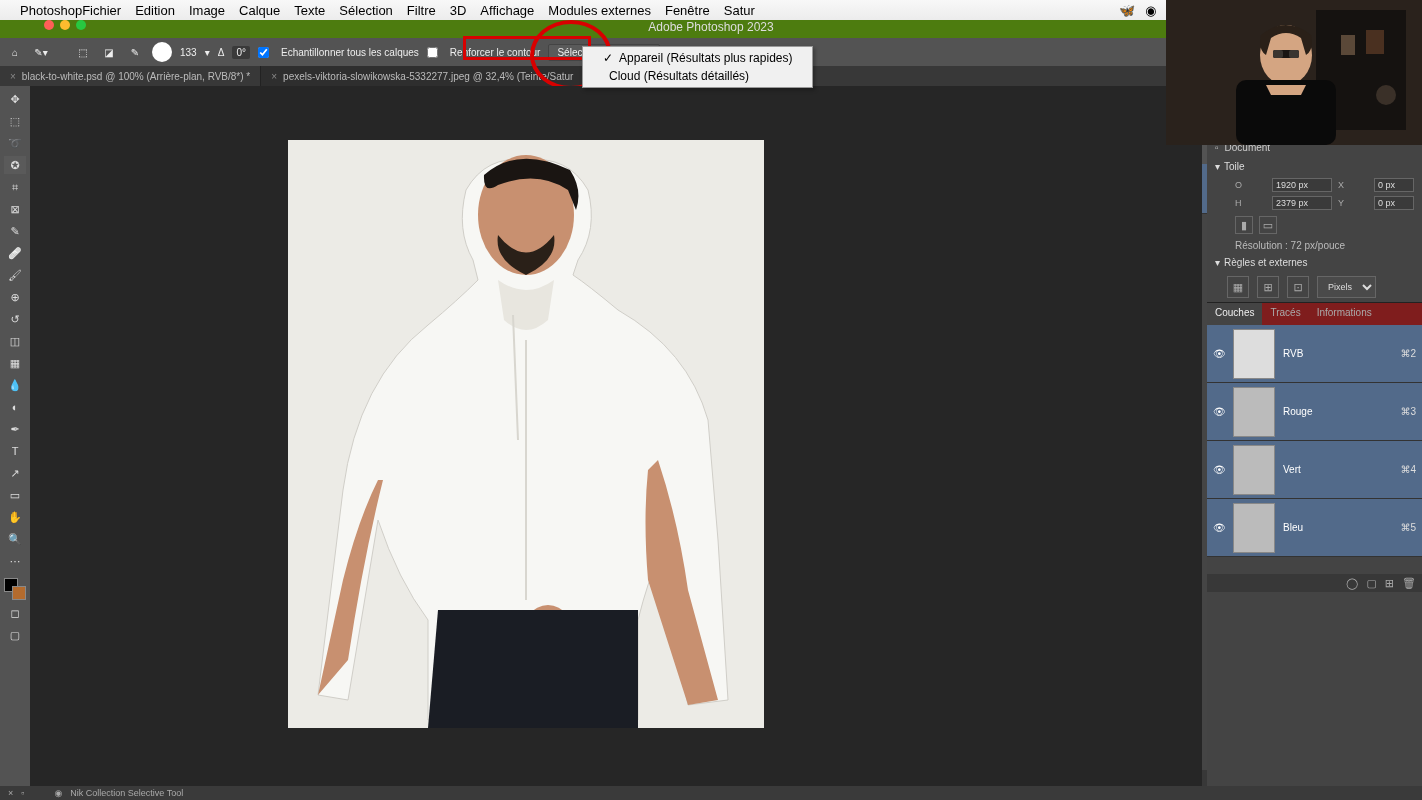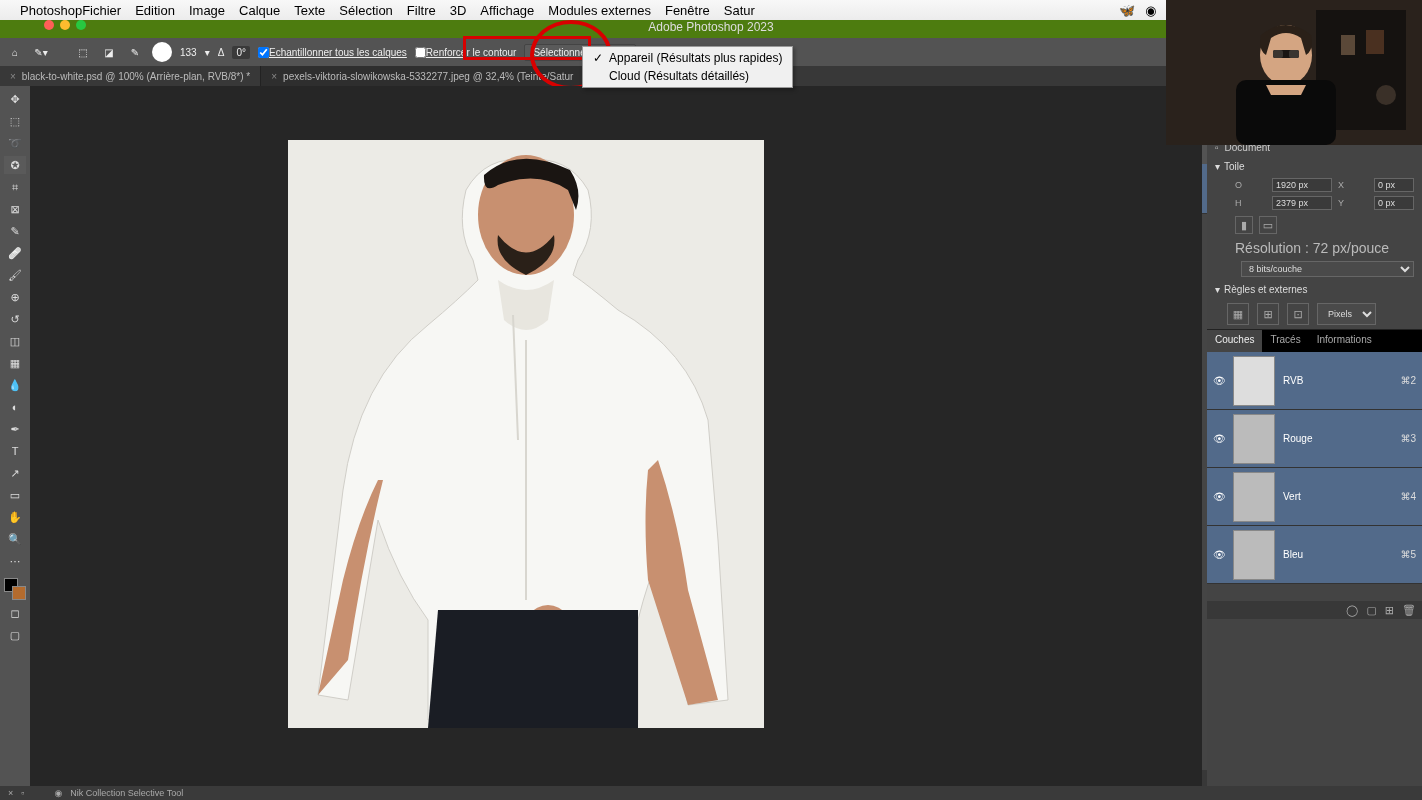--- a/index.html
+++ b/index.html
@@ -19,28 +19,28 @@
 .traffic span { width:10px; height:10px; border-radius:50%; }
 .tl-r{background:#ff5f57}.tl-y{background:#febc2e}.tl-g{background:#28c840}
 .titlebar .title { position:absolute; left:50%; transform:translateX(-50%); color:#ddd; font-size:12px; }
 
 
 .optbar { height:28px; background:#535353; display:flex; align-items:center; padding:0 6px; gap:8px; font-size:10px; color:#eee; position:relative; }
 .optbar .ico { width:18px; height:18px; display:flex; align-items:center; justify-content:center; }
 .optbar .brush-sw { width:20px; height:20px; border-radius:50%; background:#fff; }
 .optbar .num { background:#3a3a3a; padding:1px 4px; border-radius:2px; }
 .optbar input[type=checkbox]{ width:11px; height:11px; }
-.optbar .chk { display:flex; align-items:center; gap:0;text-decoration:underline; }
+.optbar .chk { display:flex; align-items:center; gap:12px; }
 .optbar .sel-btn { border:1px solid #444; background:#5a5a5a; padding:2px 8px; border-radius:2px; }
 .hlrect { position:absolute; border:3px solid #d80000; }
 .hlcircle { position:absolute; border:4px solid #d80000; border-radius:50%; }
 
 
 .dd { position:absolute; left:582px; top:46px; background:#f0f0f0; border:1px solid #999; color:#000; font-size:12px; z-index:50; padding:2px 0; box-shadow:2px 2px 4px rgba(0,0,0,.3); }
-.dd .item { padding:2px 10px; display:flex; align-items:center; gap:4px; }
+.dd .item { padding:2px 20px; display:flex; align-items:center; gap:4px; }
 .dd .item.sel::before { content:"✓"; margin-right:2px; }
 .dd .item:not(.sel) { padding-left:26px; }
 
 
 .tabs { height:20px; background:#383838; display:flex; align-items:center; font-size:10px; color:#bbb; }
 .tab { padding:0 10px; height:100%; display:flex; align-items:center; gap:6px; border-right:1px solid #222; }
 .tab .x { color:#888; }
 .tab.act { background:#2e2e2e; }
 
 
@@ -79,26 +79,26 @@
 .props .color-strip .grad { position:absolute; right:0; top:0; bottom:0; width:12px; background:linear-gradient(#f00,#0f0); }
 .props .pt { height:22px; display:flex; background:#383838; font-size:10px; }
 .props .pt span { padding:4px 8px; color:#aaa; }
 .props .pt span.act { background:#444; color:#eee; }
 .props .doc-row { padding:4px 8px; font-size:10px; display:flex; align-items:center; gap:6px; color:#ccc; }
 .props .sect-h { padding:4px 8px; font-size:10px; color:#ddd; display:flex; align-items:center; gap:4px; }
 .props .field-grid { padding:2px 8px 2px 28px; display:grid; grid-template-columns:auto 60px auto 40px; gap:4px 6px; font-size:9px; align-items:center; color:#aaa; }
 .props .field-grid input { background:#3a3a3a; border:1px solid #666; color:#ddd; font-size:9px; padding:1px 3px; width:100%; }
 .props .btn-row { padding:4px 8px 4px 28px; display:flex; gap:6px; }
 .props .btn-row .b { width:18px; height:18px; border:1px solid #666; display:flex; align-items:center; justify-content:center; color:#aaa; }
-.props .reso { padding:2px 8px 2px 28px; font-size:14px; color:#bbb; }
+.props .reso { padding:2px 8px 2px 28px; font-size:10px; color:#bbb; }
 .props .mode-row { padding:3px 8px 3px 28px; display:flex; align-items:center; gap:6px; font-size:9px; color:#aaa; }
 .props .mode-row select { background:#4a4a4a; border:1px solid #666; color:#ddd; font-size:9px; padding:1px 3px; flex:1; }
 
 .channels { height:290px; background:#444; border-top:1px solid #222; display:flex; flex-direction:column; }
-.channels .ct { height:22px; display:flex; background:#000000; font-size:10px; }
+.channels .ct { height:22px; display:flex; background:#7f1d1d; font-size:10px; }
 .channels .ct span { padding:4px 8px; color:#aaa; }
 .channels .ct span.act { background:#444; color:#eee; }
 .ch-list { flex:1; overflow:auto; }
 .ch-row { display:flex; align-items:center; height:58px; background:#526a8a; border-bottom:1px solid #333; padding:0 6px; gap:8px; color:#fff; font-size:10px; }
 .ch-row .eye { width:12px; }
 .ch-row .thumb { width:42px; height:50px; background:#ddd; border:1px solid #888; }
 .ch-row.gray .thumb { background:#bbb; filter:grayscale(1); }
 .ch-row .sc { margin-left:auto; color:#ddd; }
 .ch-foot { height:18px; display:flex; align-items:center; justify-content:flex-end; gap:8px; padding:0 6px; color:#aaa; background:#383838; }
 
@@ -347,24 +347,20 @@
       <span>H</span>
       <input value="2379 px" style="">
       <span>Y</span>
       <input disabled="" value="0 px" style="">
     </div>
     <div class="btn-row">
       <div class="b">▮</div>
       <div class="b">▭</div>
     </div>
     <div class="reso">Résolution : 72 px/pouce</div>
-    <div class="mode-row">
-      <span></span>
-      <select><option>8 bits/couche</option></select>
-    </div>
     <div class="sect-h">
         <span>▾</span>
         <span>Règles et externes</span>
       </div>
     <div class="rgrid">
       <div class="gb">▦</div>
       <div class="gb">⊞</div>
       <div class="gb">⊡</div>
       <select><option>Pixels</option></select>
     </div>

